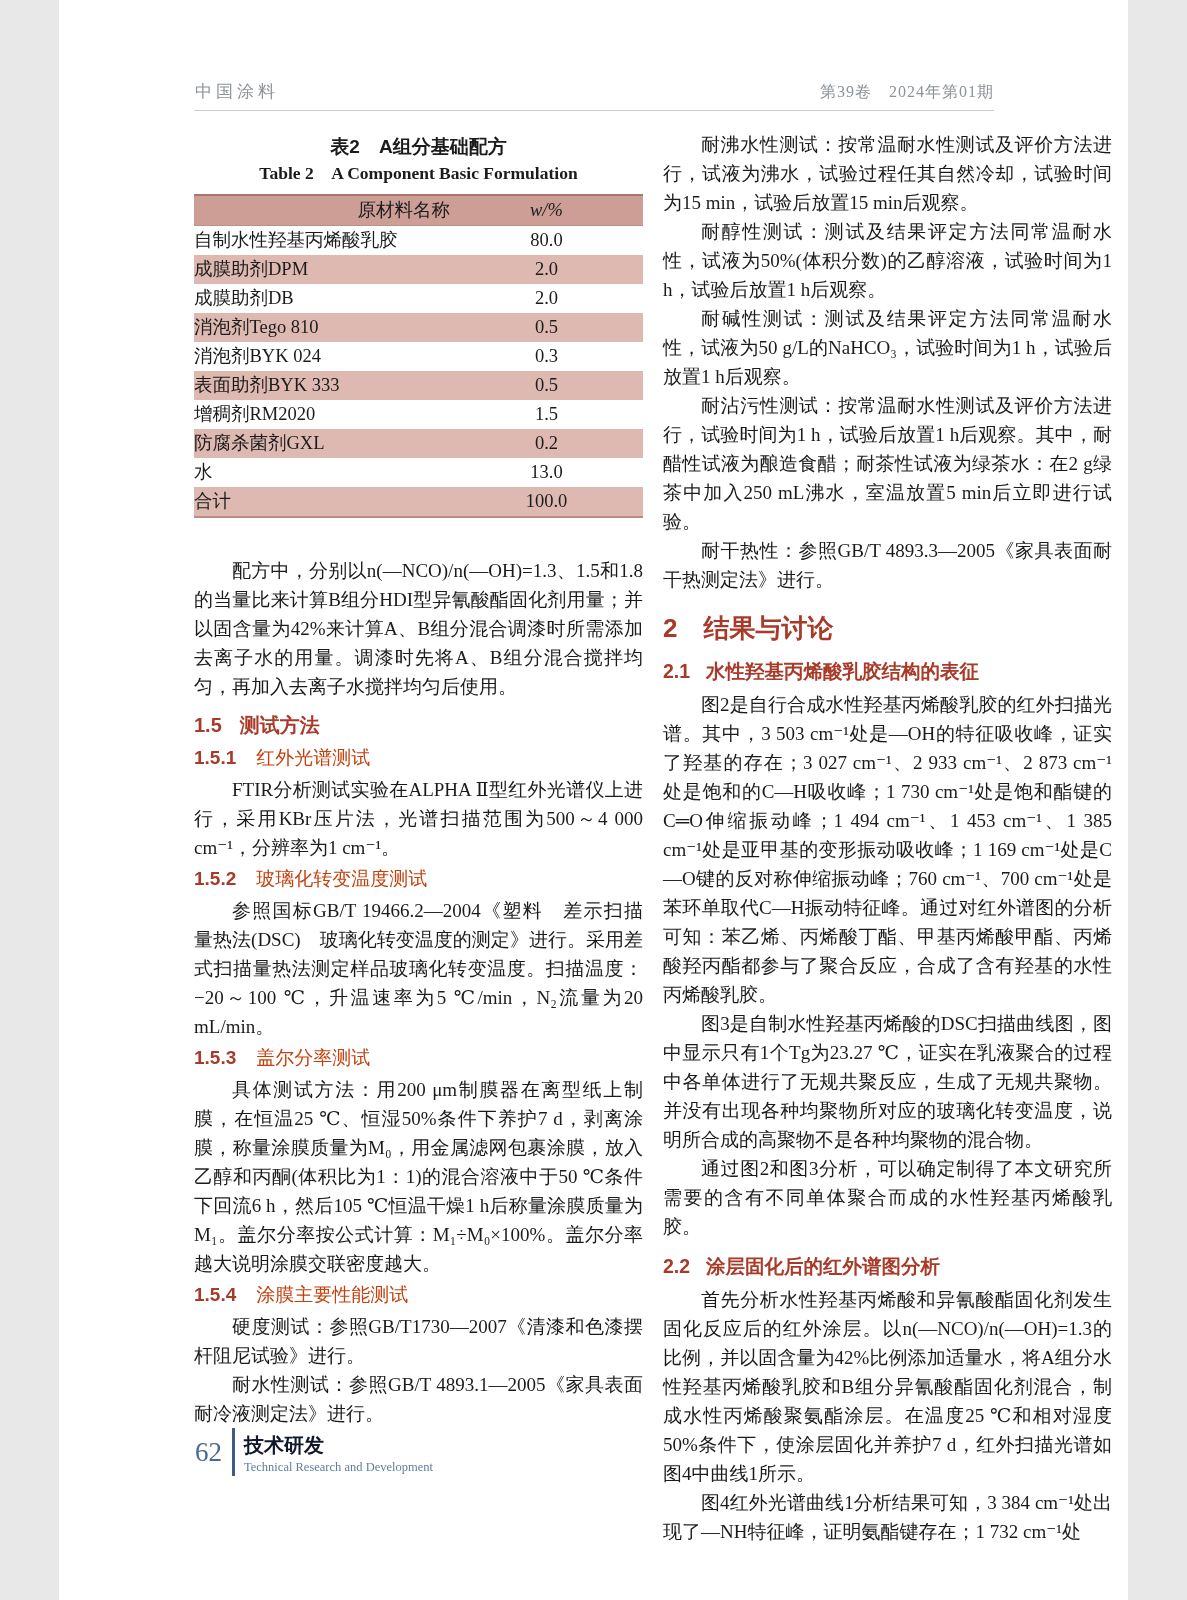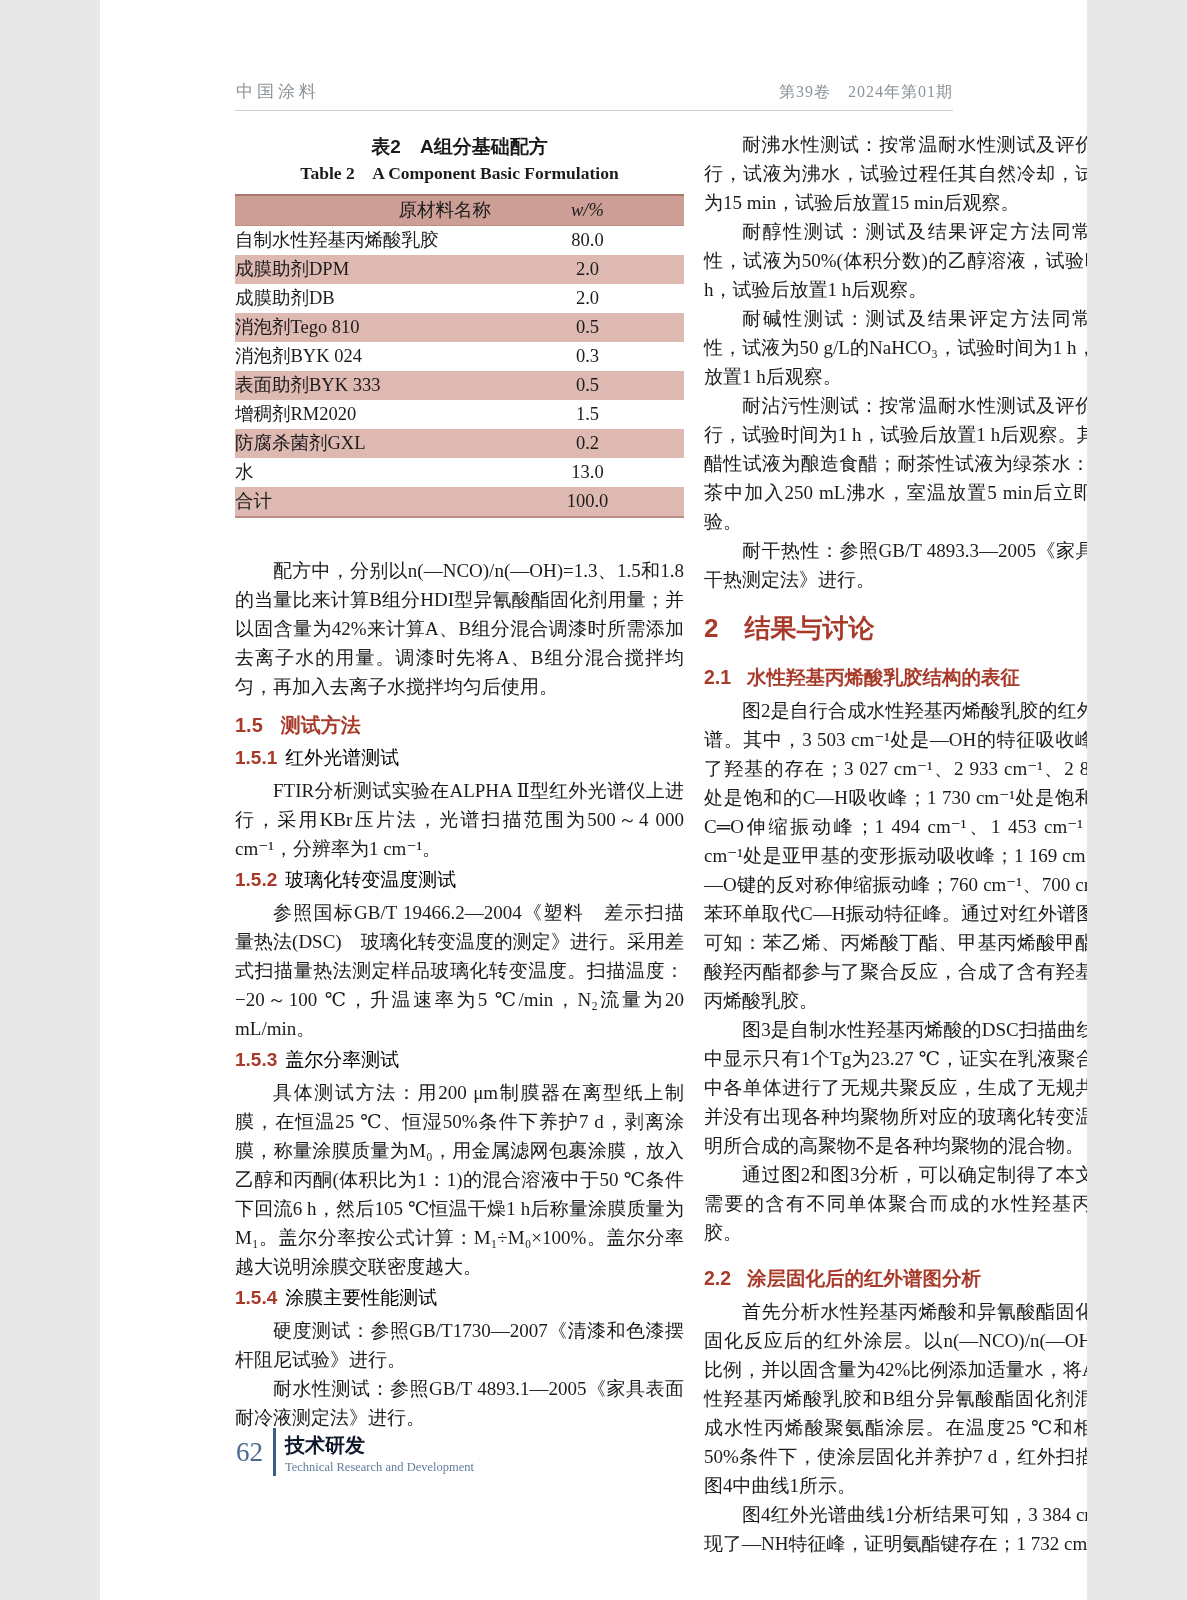--- a/index.html
+++ b/index.html
@@ -1,16 +1,16 @@
 <!DOCTYPE html>
 <html><head>
 <meta charset="utf-8">
 <style>
   html,body{margin:0;padding:0;background:#e8e8e8;}
-  .page{position:relative;width:987px;height:1600px;background:#ffffff;margin:0 auto;
+  .page{position:relative;width:1069px;height:1600px;background:#ffffff;margin:0 auto;
         font-family:"Liberation Serif","DejaVu Serif",serif;color:#1b1b1b;overflow:hidden;}
 
   
   .run-head-left{position:absolute;left:136px;top:80px;font-size:17px;color:#8c9398;letter-spacing:4px;}
   .run-head-right{position:absolute;right:134px;top:82px;font-size:16px;color:#8c9398;letter-spacing:1px;}
   .run-head-rule{position:absolute;left:135px;right:134px;top:110px;height:1px;background:#c9cdd0;}
 
   
   .col{position:absolute;top:130px;width:449px;font-size:19px;line-height:29px;text-align:justify;}
   .col-left{left:135px;}
@@ -31,25 +31,25 @@
   th.cell-val{font-style:italic;}
   table.formula tbody tr:nth-child(even){background:#deb9b2;}
   .w-name{width:57%;} .w-val{width:43%;}
 
   
   .hsec{display:block;text-indent:0;font-family:"Liberation Sans","DejaVu Sans",sans-serif;
         font-weight:bold;color:#a83a2a;}
   .h-l2{font-size:20px;line-height:30px;margin:9px 0 3px;}
   .h-l2 .num{margin-right:18px;}
   .h-l3{font-size:19px;line-height:30px;margin:2px 0;}
-  .h-l3 .num{color:#a83a2a;font-family:"Liberation Sans","DejaVu Sans",sans-serif;font-weight:bold;margin-right:8px;}
-  .h-l3 .ttl{color:#000000;font-family:Liberation Mono, monospace;font-weight:normal;}
+  .h-l3 .num{color:#a83a2a;font-family:"Liberation Sans","DejaVu Sans",sans-serif;font-weight:bold;margin-right:20px;}
+  .h-l3 .ttl{color:#c2410c;font-family:Liberation Serif, serif;font-weight:normal;}
   .h-big{font-size:26px;line-height:36px;margin:16px 0 8px;}
   .h-big .num{margin-right:26px;}
-  .h-l2r{font-size:19.5px;line-height:30px;margin:16px 0 4px;}
+  .h-l2r{font-size:19.5px;line-height:30px;margin:10px 0 4px;}
   .h-l2r .num{margin-right:16px;}
 
   
   .footer{position:absolute;left:136px;top:1428px;display:flex;align-items:flex-end;}
   .pg-num{font-size:27px;color:#49698f;line-height:48px;margin-right:10px;}
   .foot-bar{width:3px;height:48px;background:#3b5c84;margin-right:9px;}
   .foot-txt{padding-top:2px;}
   .foot-zh{font-family:"Liberation Sans","DejaVu Sans",sans-serif;font-weight:bold;
            font-size:20px;line-height:25px;color:#0f172a;}
   .foot-en{font-size:12.5px;line-height:18px;color:#617d9d;}

